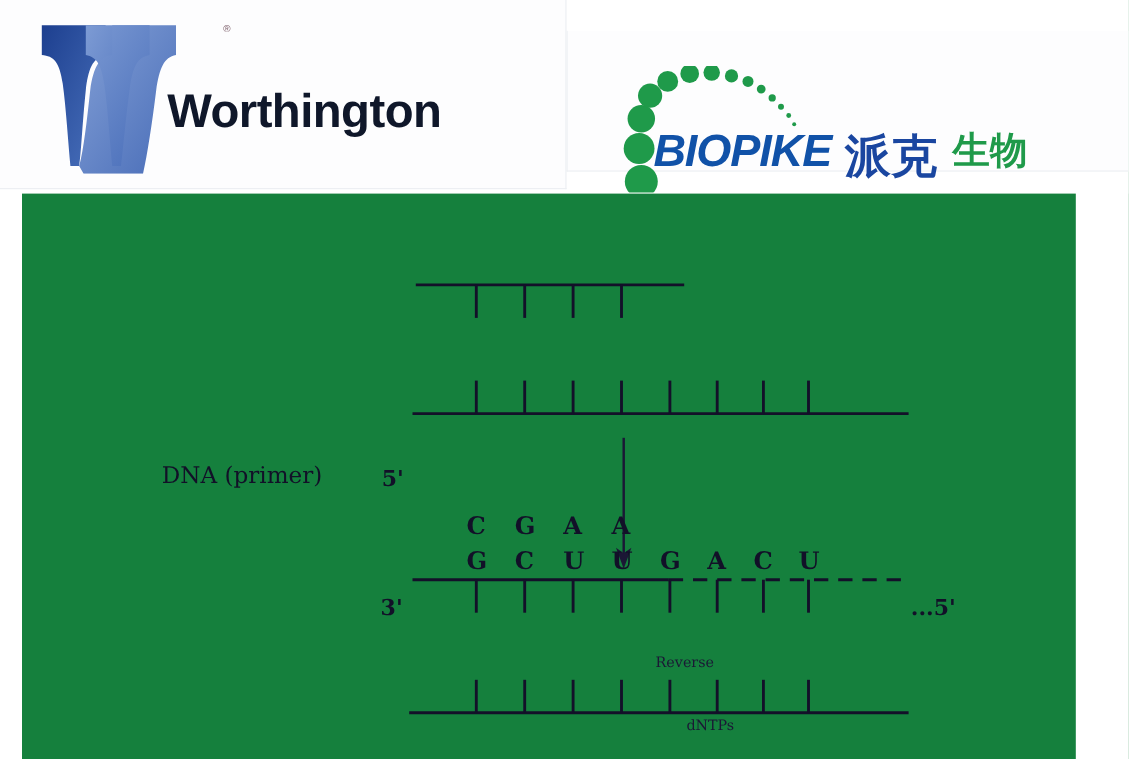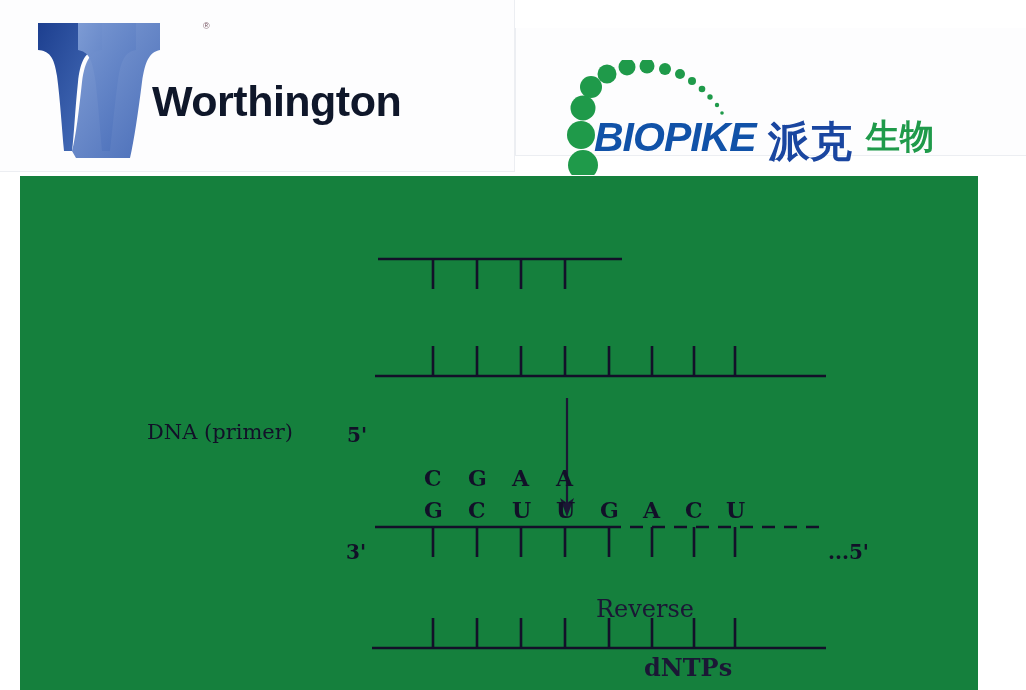--- a/index.html
+++ b/index.html
@@ -118,21 +118,21 @@
 
   .lbl {
     position: absolute;
     font-family: "DejaVu Serif", serif;
     color: #121028;
     white-space: nowrap;
   }
   .lbl-side { font-size: 21px; }
   .lbl-end  { font-size: 20px; font-weight: bold; }
   .base     { font-size: 22px; font-weight: bold; font-family: "DejaVu Serif", serif; }
-  .enz      { font-size: 24px; font-family: "DejaVu Serif", serif; color: #1b1735; }
+  .enz      { font-size: 13px; font-family: "DejaVu Serif", serif; color: #1b1735; }
 </style>
 </head>
 <body>
 
 <div class="logo-band">
 
   <div class="logo-panel left">
     <svg class="worth-mark" viewBox="0 0 165 140">
       <defs>
         <linearGradient id="gA" x1="0" y1="0" x2="1" y2="1">
@@ -243,15 +243,15 @@
   <span class="lbl base" style="left:404px; top:321px;">G</span>
   <span class="lbl base" style="left:448px; top:321px;">C</span>
   <span class="lbl base" style="left:492px; top:321px;">U</span>
   <span class="lbl base" style="left:536px; top:321px;">U</span>
   <span class="lbl base" style="left:580px; top:321px;">G</span>
   <span class="lbl base" style="left:623px; top:321px;">A</span>
   <span class="lbl base" style="left:665px; top:321px;">C</span>
   <span class="lbl base" style="left:706px; top:321px;">U</span>
 
   <span class="lbl enz" style="left:576px; top:419px;">Reverse</span>
-  <span class="lbl enz" style="left:624px; top:477px;font-weight:bold;">dNTPs</span>
+  <span class="lbl enz" style="left:604px; top:477px;">dNTPs</span>
 
 </div>
 
 </body></html>

